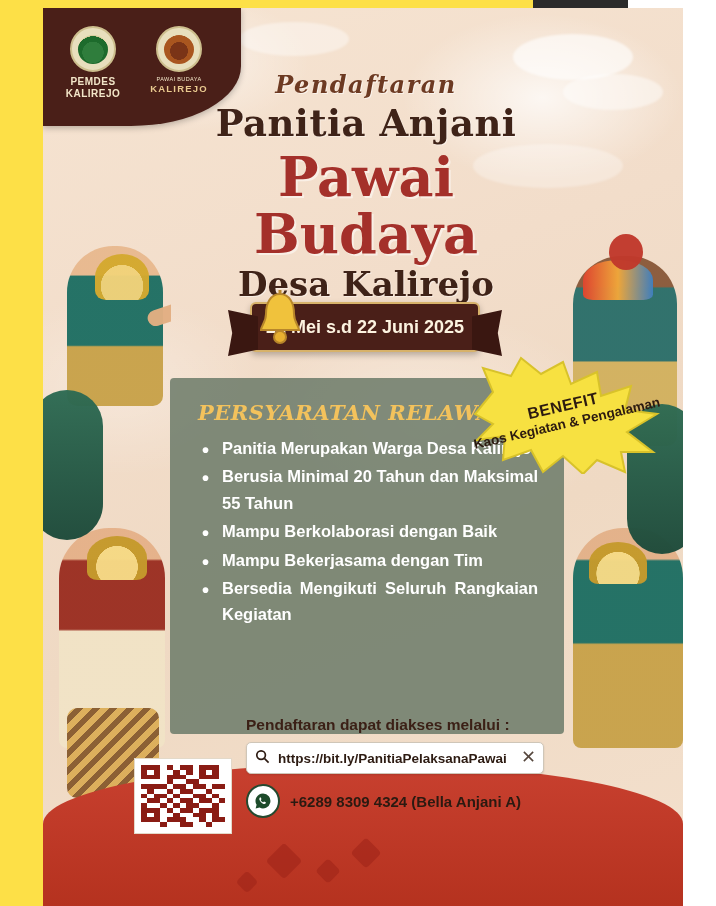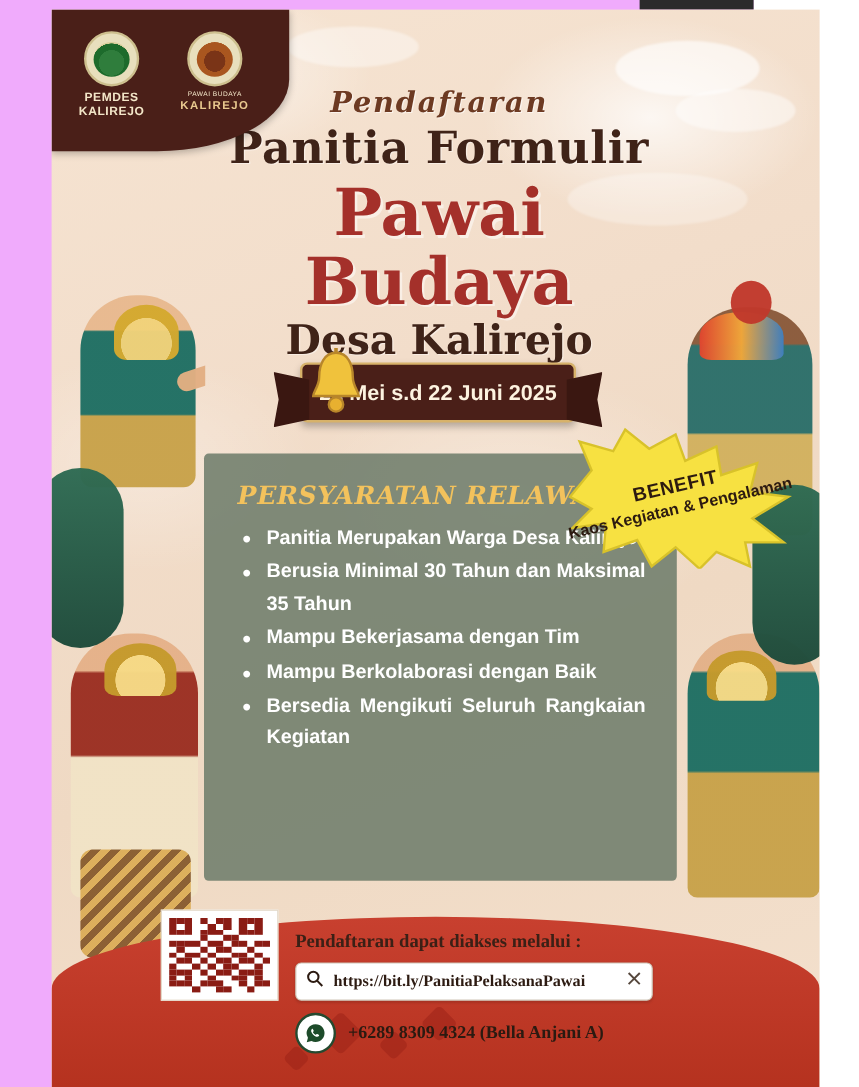--- a/index.html
+++ b/index.html
@@ -11,21 +11,21 @@
     width: 716px;
     height: 906px;
     font-family: "Liberation Sans", sans-serif;
     overflow: hidden;
     position: relative;
   }
   .page {
     position: absolute;
     left: 0; top: 0;
     width: 628px; height: 906px;
-    background: #f0abfc;
+    background: #fde047;
   }
   
   .top-strip {
     position: absolute;
     right: 0; top: 0;
     width: 95px; height: 8px;
     background: #2b2b2b;
   }
   .poster {
     position: absolute;
@@ -400,21 +400,21 @@
               <div class="inner"></div>
             </div>
           <div class="logo-small">PAWAI BUDAYA</div>
           <div class="logo-t3">KALIREJO</div>
         </div>
       </div>
     </div>
 
     <div class="headline">
       <div class="h-pendaftaran">Pendaftaran</div>
-      <div class="h-panitia">Panitia Formulir</div>
+      <div class="h-panitia">Panitia Anjani</div>
       <div class="h-pawai">Pawai Budaya</div>
       <div class="h-desa">Desa Kalirejo</div>
     </div>
 
     <div class="bell">
       <svg width="50" height="62" viewBox="0 0 50 62">
         <path d="M25 6 C15 6 11 16 11 26 C11 34 6 38 6 42 L44 42 C44 38 39 34 39 26 C39 16 35 6 25 6 Z" fill="#f0c23c" stroke="#b8862a" stroke-width="2"></path>
         <circle cx="25" cy="49" r="6" fill="#e8b030" stroke="#b8862a" stroke-width="2"></circle>
         <path d="M25 2 L25 7" stroke="#b8862a" stroke-width="3"></path>
       </svg>
@@ -431,23 +431,23 @@
       <div class="btext">
         <div class="b1">BENEFIT</div>
         <div class="b2">Kaos Kegiatan &amp; Pengalaman</div>
       </div>
     </div>
 
     <div class="req">
       <div class="req-title">PERSYARATAN RELAWAN</div>
       <ul>
         <li>Panitia Merupakan Warga Desa Kalirejo</li>
-        <li>Berusia Minimal 30 Tahun dan Maksimal 35 Tahun</li>
+        <li>Berusia Minimal 20 Tahun dan Maksimal 55 Tahun</li>
+        <li>Mampu Berkolaborasi dengan Baik</li>
         <li>Mampu Bekerjasama dengan Tim</li>
-        <li>Mampu Berkolaborasi dengan Baik</li>
         <li>Bersedia Mengikuti Seluruh Rangkaian Kegiatan</li>
       </ul>
     </div>
 
     <div class="bottom">
       <div class="bottom-bg"></div>
       <div class="heart" style="left:228px; top:112px; width:26px; height:26px;"></div>
       <div class="heart" style="left:276px; top:126px; width:18px; height:18px;"></div>
       <div class="heart" style="left:312px; top:106px; width:22px; height:22px;"></div>
       <div class="heart" style="left:196px; top:138px; width:16px; height:16px;"></div>
@@ -620,21 +620,21 @@
           <i class="on"></i>
           <i class="on"></i>
           <i></i>
           <i></i>
           <i class="on"></i>
           <i></i>
           <i></i>
       </div>
     </div>
 
-    <div class="contact-wrap" style="left:203px; top:768px;font-family:Liberation Serif, serif;">
+    <div class="contact-wrap" style="left:203px; top:708px;">
       <div class="contact-title">Pendaftaran dapat diakses melalui :</div>
 
       <div class="urlbar">
         <span>
           <svg width="15" height="15" viewBox="0 0 16 16">
             <circle cx="6.5" cy="6.5" r="4.6" fill="none" stroke="#2d1b12" stroke-width="1.8"></circle>
             <line x1="10" y1="10" x2="14.5" y2="14.5" stroke="#2d1b12" stroke-width="1.8"></line>
           </svg>
         </span>
         <span class="u-text" title="Search or type URL">https://bit.ly/PanitiaPelaksanaPawai</span>

